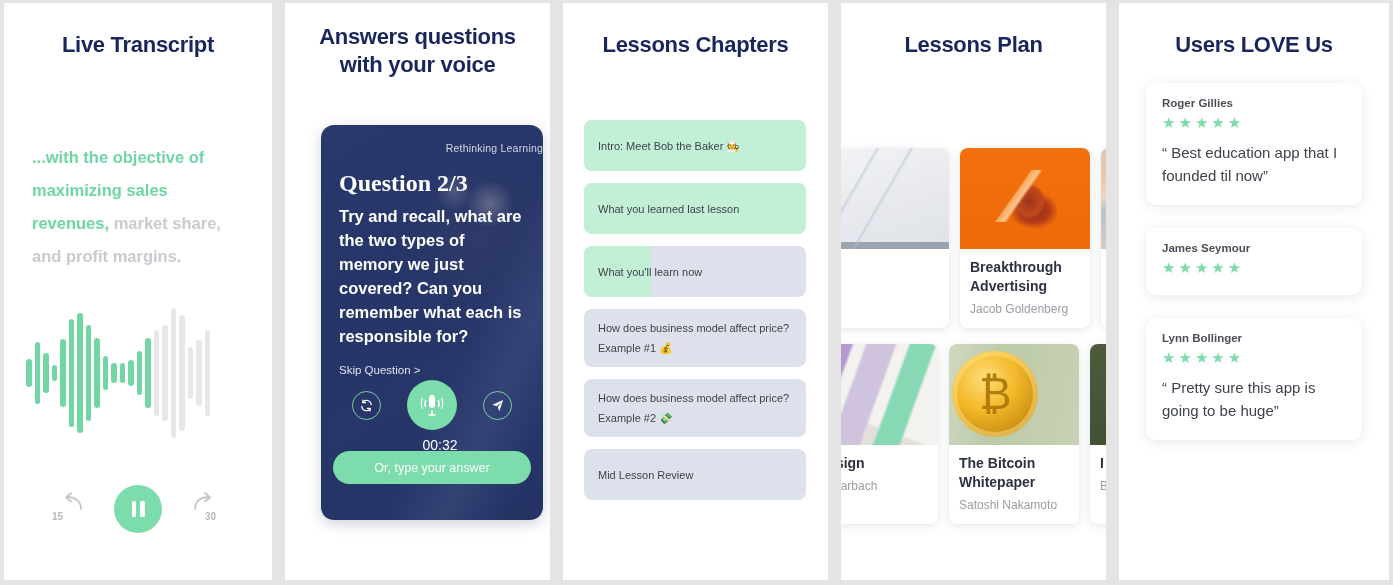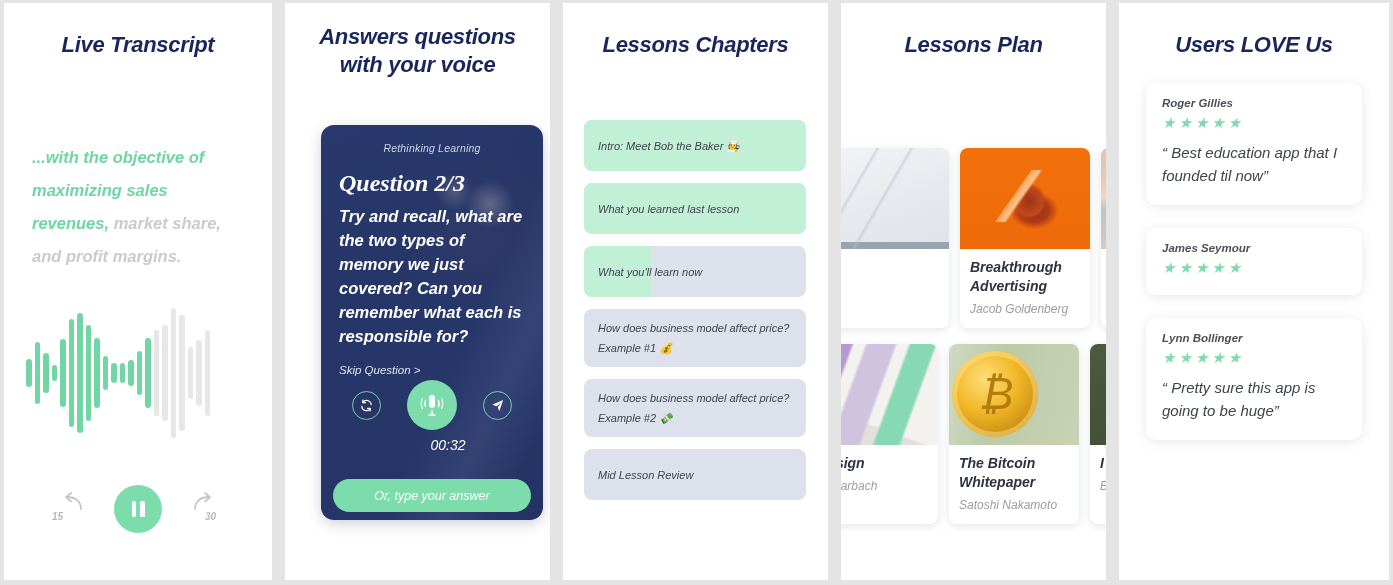--- a/index.html
+++ b/index.html
@@ -20,21 +20,20 @@
     padding: 3px 0 5px 4px;
     background: #e4e4e4;
   }
 
   .panel {
     background: #ffffff;
     flex: 0 0 auto;
     height: 577px;
     position: relative;
     overflow: hidden;
-    font-style: italic;
   }
   .p1 { width: 268px; }
   .p2 { width: 265px; }
   .p3 { width: 265px; }
   .p4 { width: 265px; }
   .p5 { width: 270px; }
 
   .panel-title {
     color: #19265e;
     font-weight: bold;
@@ -122,21 +121,21 @@
   .qcard::before {
     content:"";
     position:absolute; inset:0;
     background:
       radial-gradient(circle 34px at 76% 20%, rgba(210,200,205,.33), transparent 70%),
       radial-gradient(circle 26px at 60% 17%, rgba(225,215,215,.2), transparent 72%),
       linear-gradient(115deg, transparent 60%, rgba(120,130,180,.18) 75%, transparent 90%);
   }
   .qbrand {
     position: relative;
-    text-align: center;
+    text-align: right;
     color: #cfd6e6;
     font-size: 10.5px;
     padding-top: 17px;
     letter-spacing: .2px;
   }
   .qnum {
     position: relative;
     color: #ffffff;
     font-family: "Liberation Serif", serif;
     font-weight: bold;
@@ -167,25 +166,25 @@
     border: 1.3px solid #79cfa4;
     display:flex; align-items:center; justify-content:center;
     color:#fff;
   }
   .micbtn {
     width: 50px; height: 50px; border-radius: 50%;
     background: #7ddcab;
     display:flex; align-items:center; justify-content:center;
   }
   .qtimer {
-    position:absolute; top: 312px; left:16px; width:100%;
+    position:absolute; top: 312px; left:8px; width:100%;
     text-align:center; color:#fff; font-size:14px;
   }
   .qtypebtn {
-    position:absolute; bottom: 8px; left: 12px;
+    position:absolute; bottom: 36px; left: 12px;
     width: 198px; height: 33px;
     border-radius: 17px;
     background:#7ddcab;
     color:#ffffff;
     font-size: 12.5px;
     display:flex; align-items:center; justify-content:center;
   }
 
   
   .chapters { position:absolute; top: 117px; left: 21px; width: 222px; }

